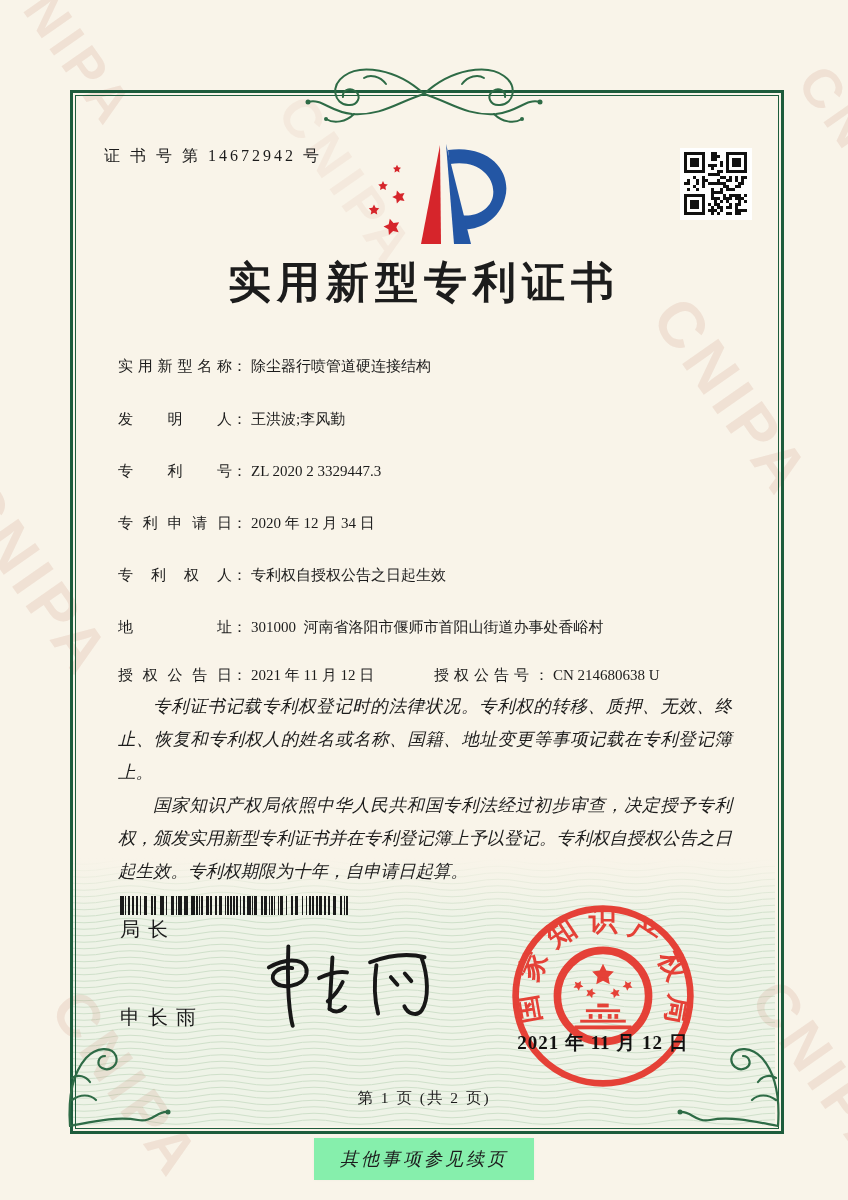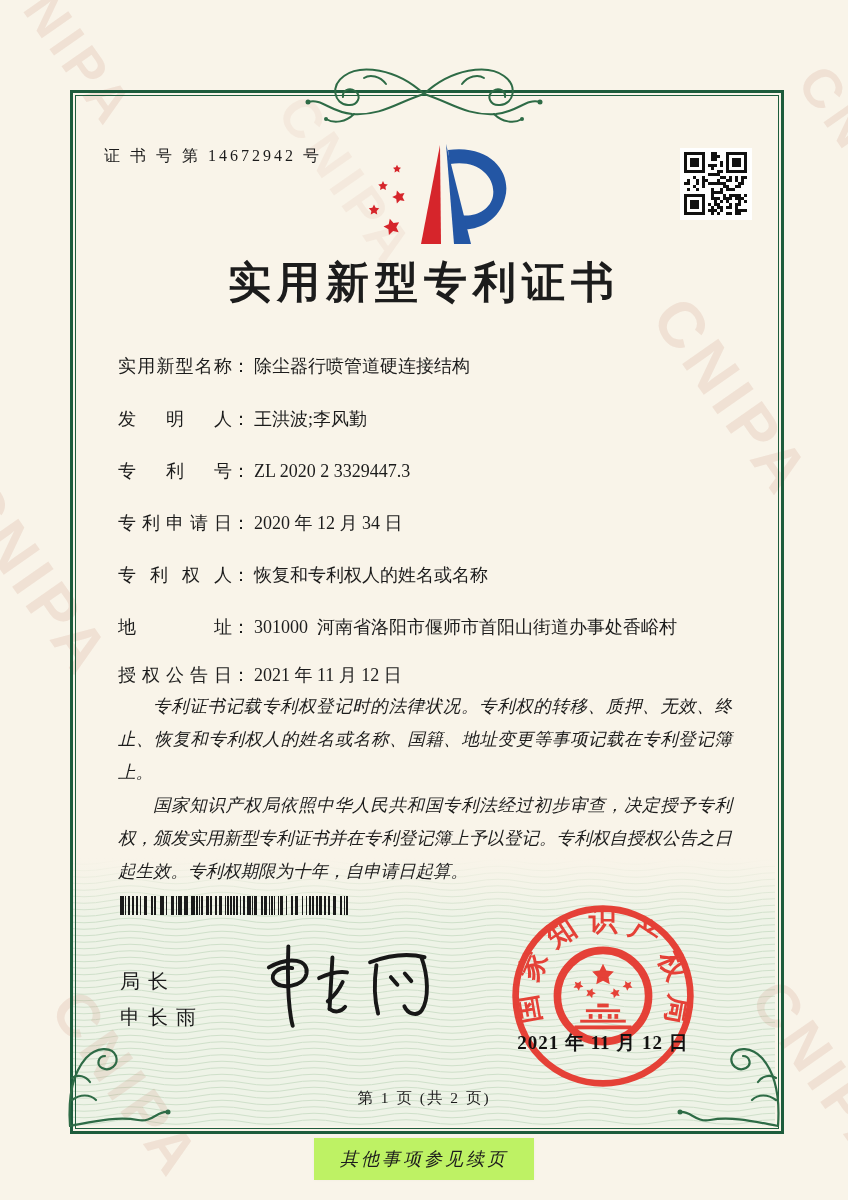--- a/index.html
+++ b/index.html
@@ -39,55 +39,55 @@
   .logo{position:absolute;left:352px;top:140px;z-index:4;}
   .qr{
     position:absolute;left:680px;top:148px;width:72px;height:72px;
     background:#fff;padding:4px;box-sizing:border-box;z-index:4;
   }
   .title{
     position:absolute;left:0;top:254px;width:848px;text-align:center;
     font-size:43px;font-weight:bold;letter-spacing:6px;z-index:4;
   }
   
-  .frow{position:absolute;left:118px;width:614px;font-size:18px;line-height:27px;z-index:4;}
+  .frow{position:absolute;left:118px;width:614px;font-size:15px;line-height:27px;z-index:4;}
   .flabel{
     display:inline-block;width:114px;text-align:justify;text-align-last:justify;
     vertical-align:top;
   }
   .fcolon{display:inline-block;vertical-align:top;}
   .fvalue{display:inline-block;vertical-align:top;margin-left:4px;white-space:pre-wrap;}
   .fgroup2{position:absolute;left:316px;top:0;}
   .fgroup2 .flabel2{letter-spacing:5px;}
   
   .body-text{
     position:absolute;left:118px;top:690px;width:614px;z-index:4;
     font-size:17.5px;line-height:33px;text-align:justify;
     font-style:italic;
   }
   .body-text p{margin:0;text-indent:2em;}
   
   .barcode{position:absolute;left:120px;top:896px;z-index:4;}
-  .director-title{position:absolute;left:120px;top:968px;font-size:20px;letter-spacing:8px;z-index:4;font-family:Liberation Sans, sans-serif;}
+  .director-title{position:absolute;left:120px;top:916px;font-size:20px;letter-spacing:8px;z-index:4;font-family:Liberation Sans, sans-serif;}
   .director-name{position:absolute;left:120px;top:1004px;font-size:20px;letter-spacing:8px;z-index:4;font-family:"Liberation Sans","DejaVu Sans",sans-serif;}
   .signature{position:absolute;left:246px;top:926px;z-index:5;transform:rotate(-2deg);}
   .seal{position:absolute;left:508px;top:901px;z-index:5;opacity:0.95;}
   .seal-date{
     position:absolute;left:508px;top:1030px;width:190px;text-align:center;
     font-size:19px;letter-spacing:1px;color:#111;z-index:6;font-weight:bold;white-space:nowrap;
   }
   .page-info{
     position:absolute;left:0;top:1088px;width:848px;text-align:center;
     font-size:15.5px;letter-spacing:2px;z-index:4;
   }
   .footer-note{
     position:absolute;left:0;top:1138px;width:848px;text-align:center;z-index:4;
   }
   .footer-note span{
-    display:inline-block;background:#bef264;padding:9px 26px;
+    display:inline-block;background:#86efac;padding:9px 26px;
     font-size:18px;font-style:italic;letter-spacing:3px;box-shadow:0 0 4px rgba(0,0,0,0.03);font-family:Liberation Serif, serif;
   }
 </style>
 </head>
 <body>
 
 <div class="page">
 
   <div class="wm" style="left:-30px;top:10px;">CNIPA</div>
   <div class="wm" style="left:250px;top:150px;opacity:.55;">CNIPA</div>
@@ -329,27 +329,30 @@
   <div class="frow" style="top:406px">
     <span class="flabel">发明人</span><span class="fcolon">：</span><span class="fvalue">王洪波;李风勤</span>
   </div>
   <div class="frow" style="top:458px">
     <span class="flabel">专利号</span><span class="fcolon">：</span><span class="fvalue">ZL 2020 2 3329447.3</span>
   </div>
   <div class="frow" style="top:510px">
     <span class="flabel">专利申请日</span><span class="fcolon">：</span><span class="fvalue">2020 年 12 月 34 日</span>
   </div>
   <div class="frow" style="top:562px">
-    <span class="flabel">专利权人</span><span class="fcolon">：</span><span class="fvalue">恢复和专利权人的姓名或名称</span>
+    <span class="flabel">专利权人</span><span class="fcolon">：</span><span class="fvalue">专利权自授权公告之日起生效</span>
   </div>
   <div class="frow" style="top:614px">
     <span class="flabel">地址</span><span class="fcolon">：</span><span class="fvalue">301000  河南省洛阳市偃师市首阳山街道办事处香峪村</span>
   </div>
   <div class="frow" style="top:662px">
     <span class="flabel">授权公告日</span><span class="fcolon">：</span><span class="fvalue">2021 年 11 月 12 日</span>
+    <span class="fgroup2">
+      <span class="flabel2">授权公告号</span><span>：</span><span class="fvalue">CN 214680638 U</span>
+    </span>
   </div>
 
   <div class="body-text">
     <p>专利证书记载专利权登记时的法律状况。专利权的转移、质押、无效、终止、恢复和专利权人的姓名或名称、国籍、地址变更等事项记载在专利登记簿上。</p>
     <p>国家知识产权局依照中华人民共和国专利法经过初步审查，决定授予专利权，颁发实用新型专利证书并在专利登记簿上予以登记。专利权自授权公告之日起生效。专利权期限为十年，自申请日起算。</p>
   </div>
 
   <div class="barcode">
     <svg id="barcode-svg" width="232" height="19" viewBox="0 0 232 19">
         <rect x="0" y="0" width="4" height="19" fill="#1a1a1a"></rect>

